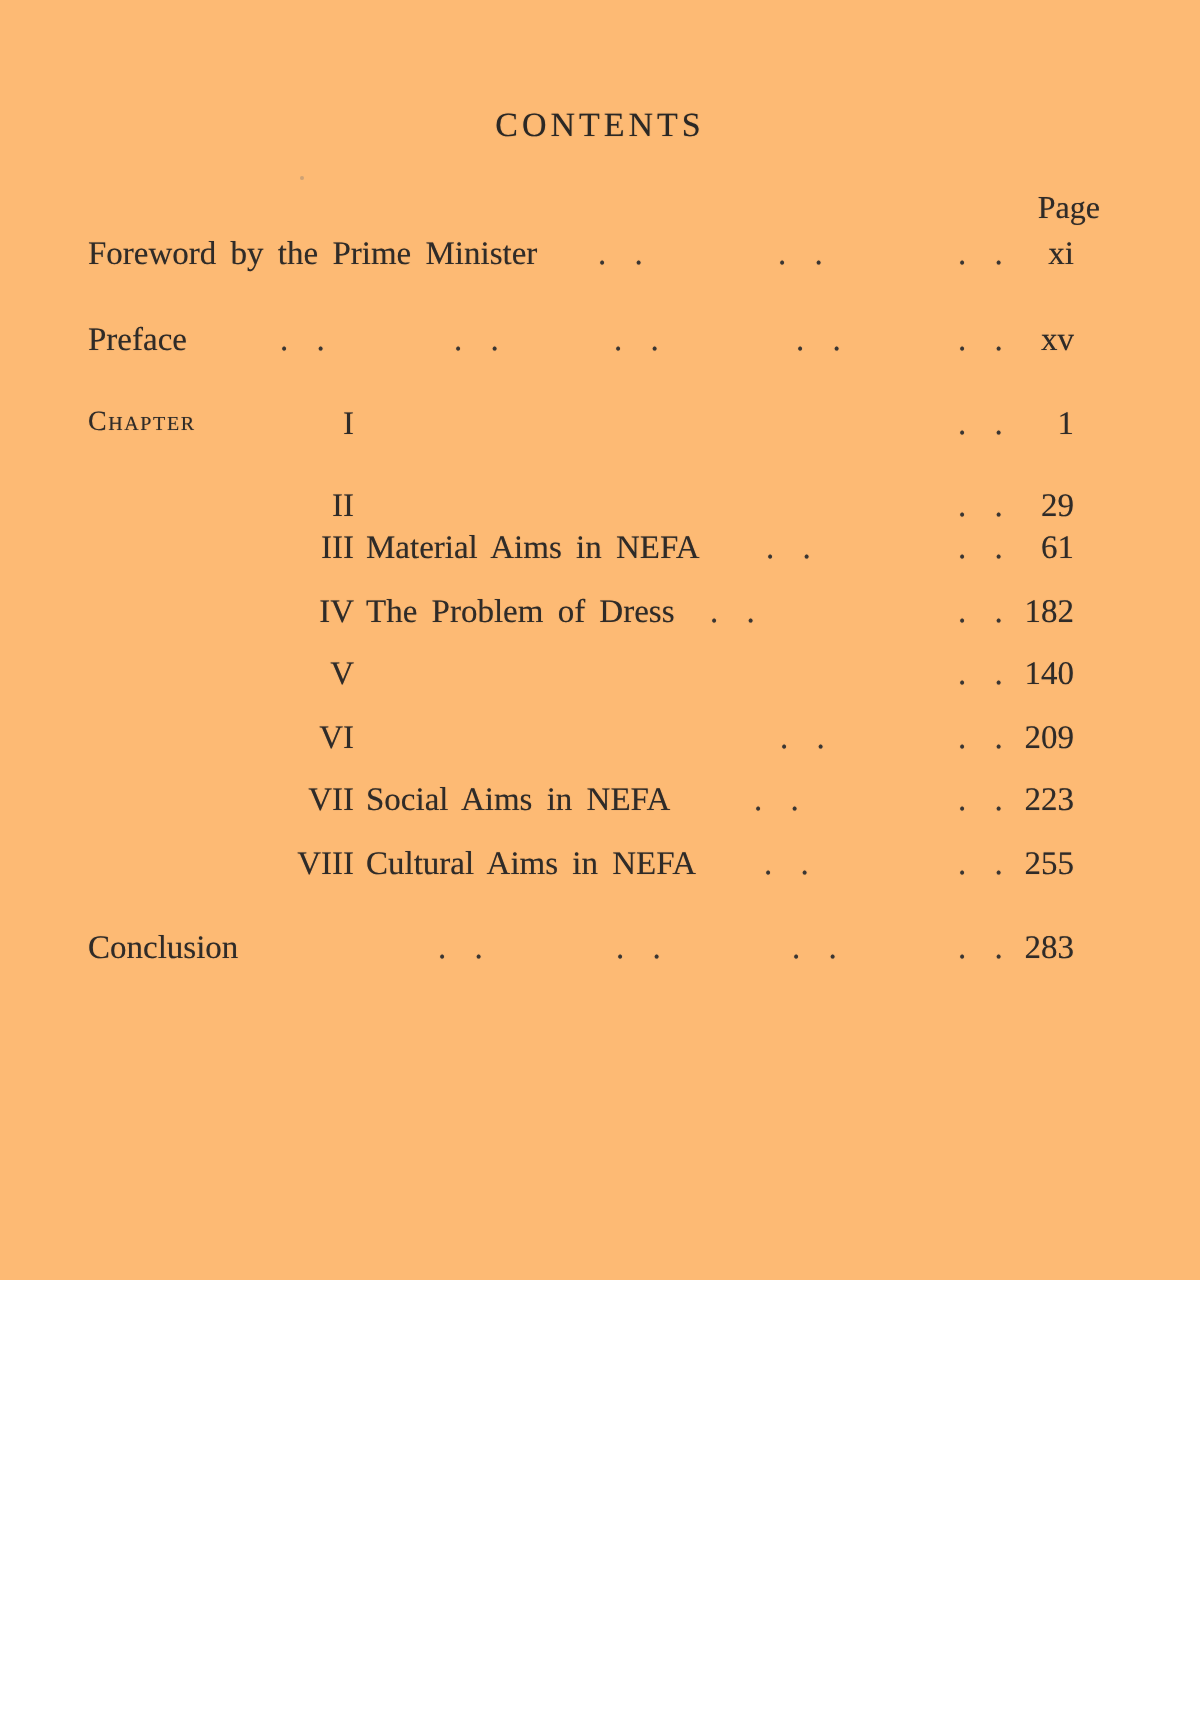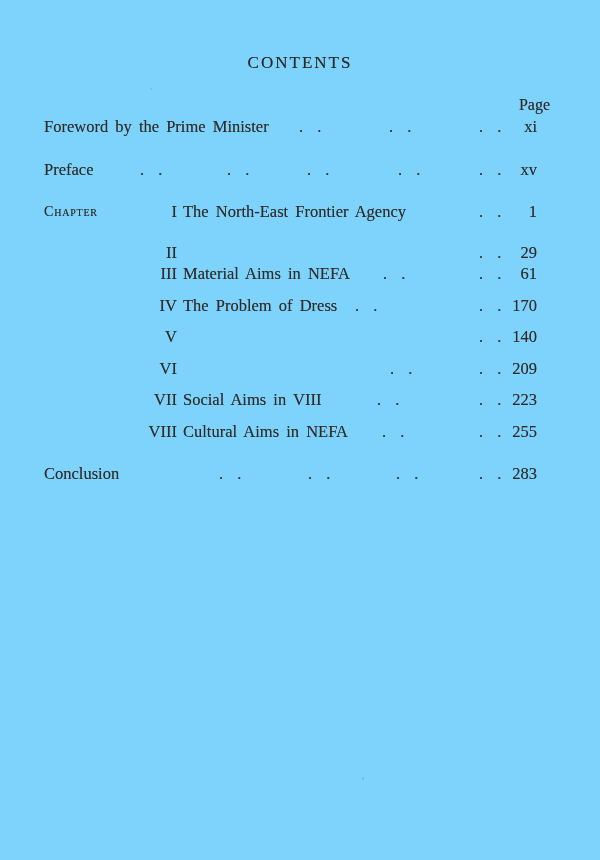--- a/index.html
+++ b/index.html
@@ -3,22 +3,22 @@
 <meta charset="utf-8">
 <style>
   html, body {
     margin: 0;
     padding: 0;
     background: #ffffff;
   }
   .page {
     position: relative;
     width: 600px;
-    height: 860px;
-    background: #7dd3fc;
+    height: 640px;
+    background: #fdba74;
     overflow: hidden;
     font-family: "Liberation Serif", "DejaVu Serif", serif;
     color: #2f2b28;
   }
   .contents-title {
     position: absolute;
     top: 53px;
     left: 0;
     width: 600px;
     text-align: center;
@@ -100,21 +100,20 @@
     <span class="dots" style="left:227px">. .</span>
     <span class="dots" style="left:307px">. .</span>
     <span class="dots" style="left:398px">. .</span>
     <span class="dots" style="left:479px">. .</span>
     <span class="pagenum">xv</span>
   </div>
 
   <div class="row" style="top:202px">
     <span class="chapter-label">Chapter</span>
     <span class="numeral">I</span>
-    <span class="title">The North-East Frontier Agency</span>
     <span class="dots" style="left:479px">. .</span>
     <span class="pagenum">1</span>
   </div>
 
   <div class="row" style="top:243px">
     <span class="numeral">II</span>
     <span class="dots" style="left:479px">. .</span>
     <span class="pagenum">29</span>
   </div>
 
@@ -124,39 +123,39 @@
     <span class="dots" style="left:383px">. .</span>
     <span class="dots" style="left:479px">. .</span>
     <span class="pagenum">61</span>
   </div>
 
   <div class="row" style="top:296px">
     <span class="numeral">IV</span>
     <span class="title">The Problem of Dress</span>
     <span class="dots" style="left:355px">. .</span>
     <span class="dots" style="left:479px">. .</span>
-    <span class="pagenum">170</span>
+    <span class="pagenum">182</span>
   </div>
 
   <div class="row" style="top:327px">
     <span class="numeral">V</span>
     <span class="dots" style="left:479px">. .</span>
     <span class="pagenum">140</span>
   </div>
 
   <div class="row" style="top:359px">
     <span class="numeral">VI</span>
     <span class="dots" style="left:390px">. .</span>
     <span class="dots" style="left:479px">. .</span>
     <span class="pagenum">209</span>
   </div>
 
   <div class="row" style="top:390px">
     <span class="numeral">VII</span>
-    <span class="title">Social Aims in VIII</span>
+    <span class="title">Social Aims in NEFA</span>
     <span class="dots" style="left:377px">. .</span>
     <span class="dots" style="left:479px">. .</span>
     <span class="pagenum">223</span>
   </div>
 
   <div class="row" style="top:422px">
     <span class="numeral">VIII</span>
     <span class="title">Cultural Aims in NEFA</span>
     <span class="dots" style="left:382px">. .</span>
     <span class="dots" style="left:479px">. .</span>

